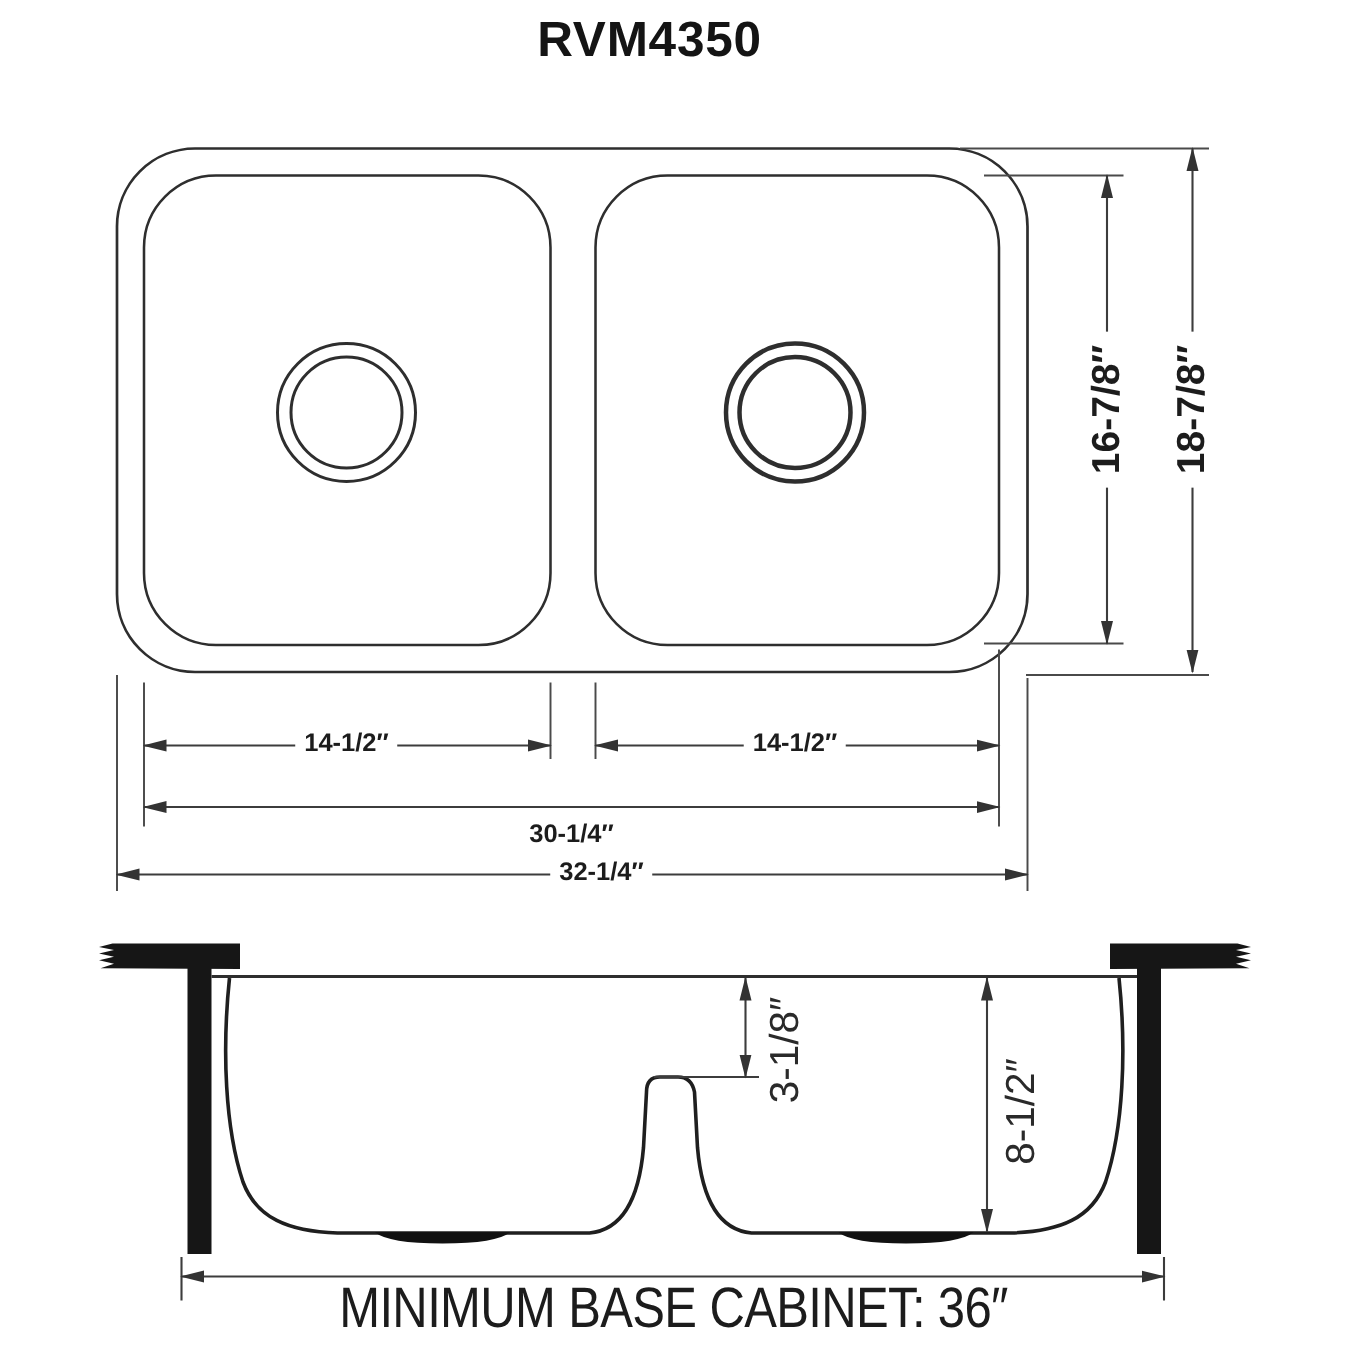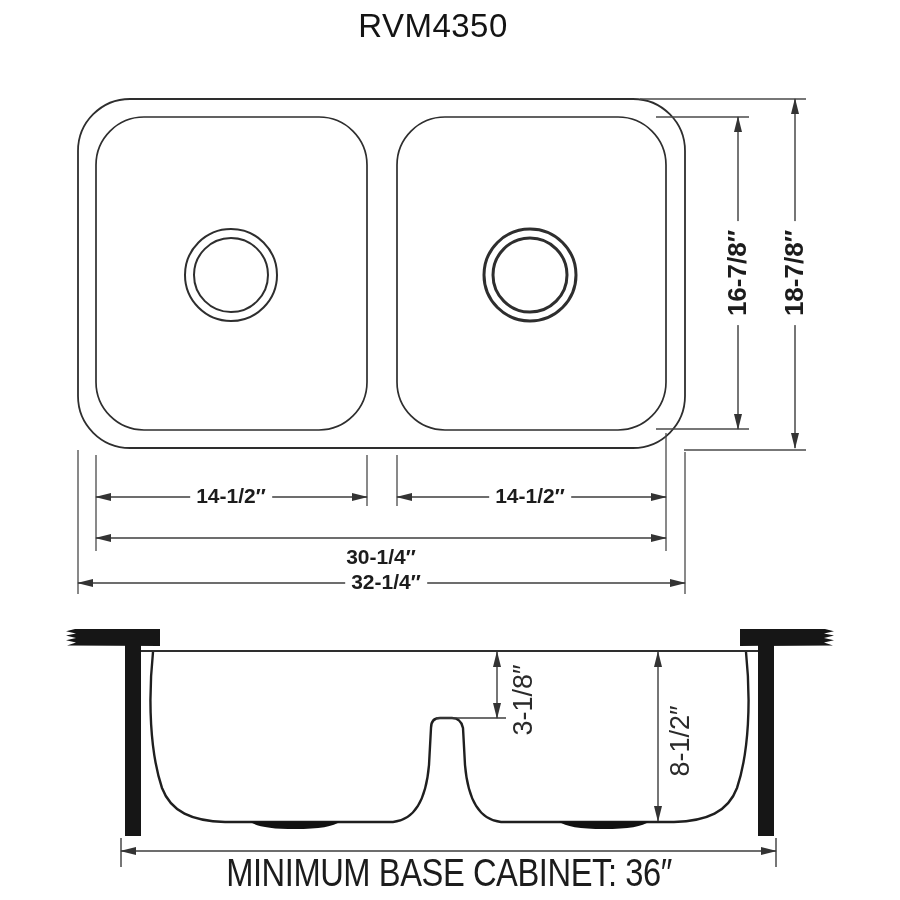--- a/index.html
+++ b/index.html
@@ -1,22 +1,22 @@
 <!DOCTYPE html>
 <html><head>
 <meta charset="utf-8">
 <style>
   html,body{margin:0;padding:0;}
   body{width:900px;height:900px;background:#ffffff;position:relative;overflow:hidden;
        font-family:"Liberation Sans","DejaVu Sans",sans-serif;}
   .page{position:absolute;inset:0;background:#ffffff;}
   svg{position:absolute;left:0;top:0;}
   .title{position:absolute;left:433px;top:26px;transform:translate(-50%,-50%);
-         font-size:33px;font-weight:normal;color:#141414;letter-spacing:0.5px;white-space:nowrap;}
-  .lbl{position:absolute;transform:translate(-50%,-50%);font-size:21px;font-weight:bold;
+         font-size:33px;font-weight:bold;color:#141414;letter-spacing:0.5px;white-space:nowrap;}
+  .lbl{position:absolute;transform:translate(-50%,-50%);font-size:17px;font-weight:bold;
        color:#1c1c1c;background:#ffffff;padding:0 6px;white-space:nowrap;line-height:1.1;}
   .lbl.v{transform:translate(-50%,-50%) rotate(-90deg);font-size:26px;padding:0 9px;}
   .lbl.sec{font-weight:400;font-size:27px;background:transparent;color:#2a2a2a;padding:0 4px;}
   .note{position:absolute;left:449px;top:873px;transform:translate(-50%,-50%) scaleX(0.86);
         font-size:38px;font-weight:400;color:#1c1c1c;white-space:nowrap;letter-spacing:-0.5px;}
 </style>
 </head>
 <body>
 
 <div class="page">
@@ -99,21 +99,21 @@
         <line x1="121" y1="851" x2="776" y2="851" marker-start="url(#arrow)" marker-end="url(#arrow)"></line>
       </g>
     </g>
   </svg>
 
   <div class="title">RVM4350</div>
 
   <div class="lbl" style="left:231px;top:496px">14-1/2″</div>
   <div class="lbl" style="left:530px;top:496px">14-1/2″</div>
   <div class="lbl" style="left:381px;top:557px">30-1/4″</div>
-  <div class="lbl" style="left:386px;top:582px">32-1/4″</div>
+  <div class="lbl" style="left:401px;top:582px">32-1/4″</div>
 
   <div class="lbl v" style="left:737px;top:273px">16-7/8″</div>
   <div class="lbl v" style="left:794px;top:273px">18-7/8″</div>
 
   <div class="lbl v sec" style="left:524px;top:700px">3-1/8″</div>
   <div class="lbl v sec" style="left:681px;top:741px">8-1/2″</div>
 
   <div class="note">MINIMUM BASE CABINET: 36″</div>
 </div>
 

